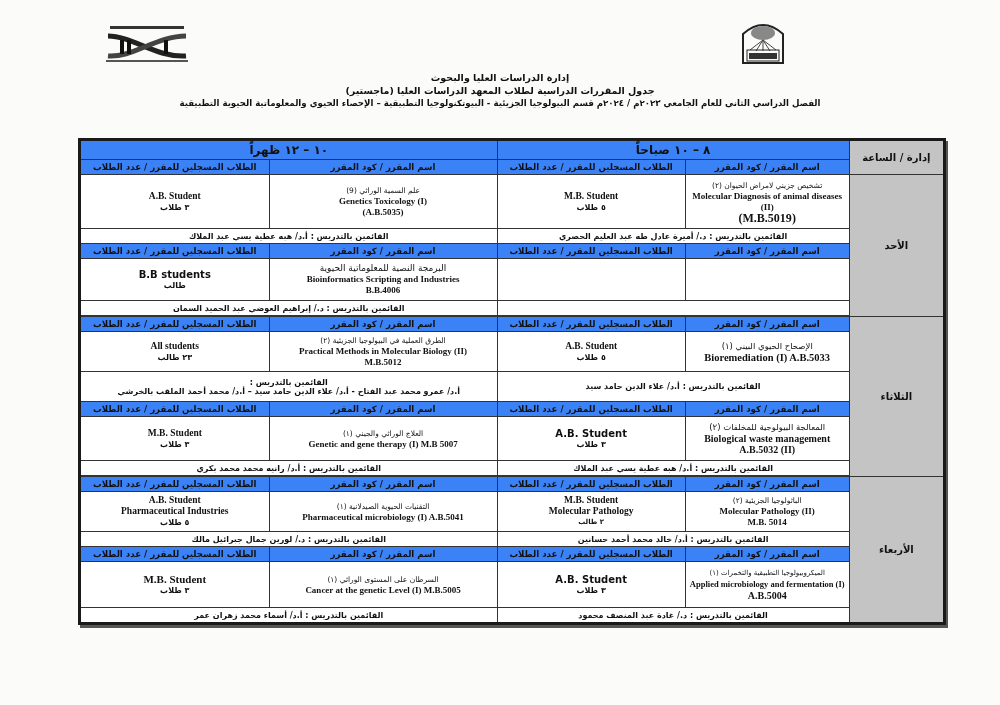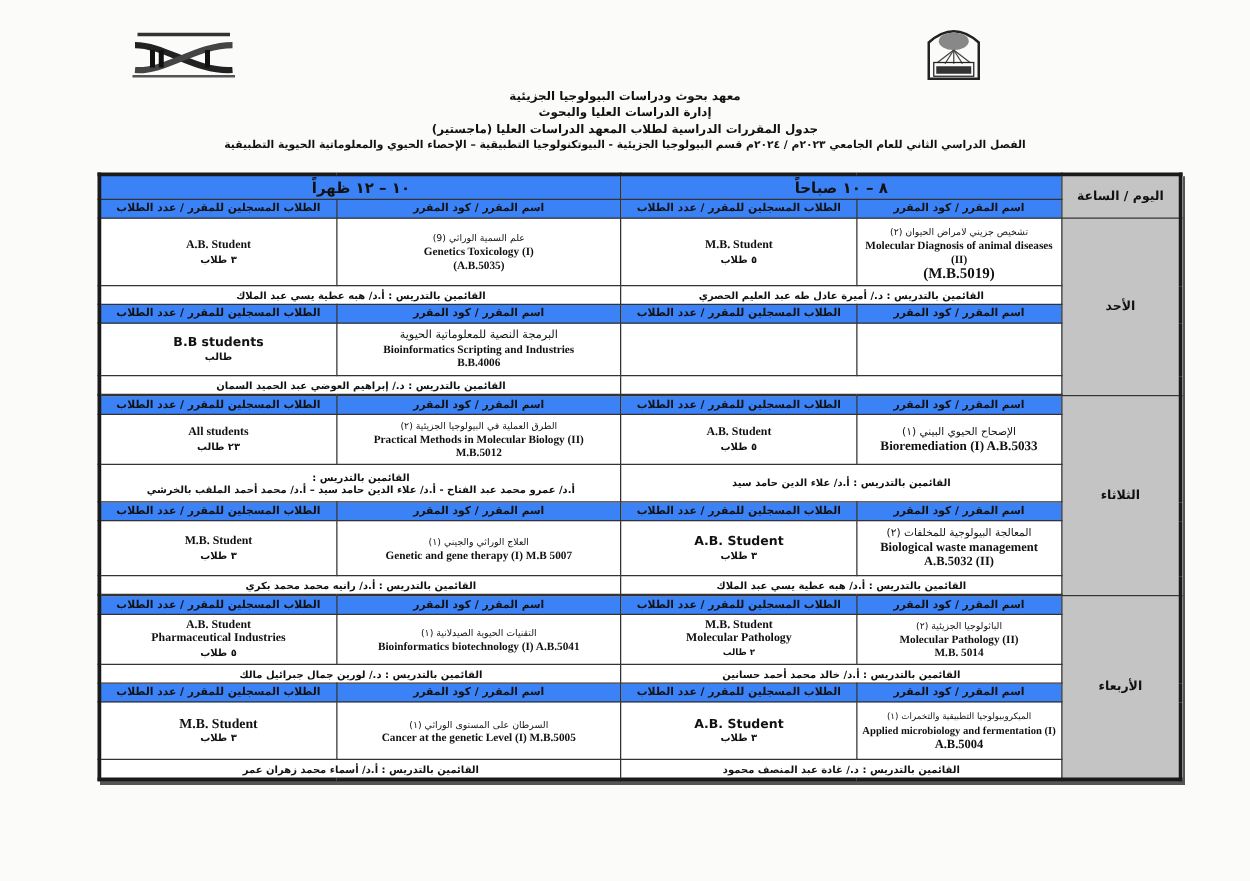--- a/index.html
+++ b/index.html
@@ -60,37 +60,36 @@
       <line x1="23" y1="20" x2="23" y2="31"></line>
         <line x1="23" y1="20" x2="30" y2="31"></line>
       <line x1="23" y1="20" x2="36" y2="30"></line>
     </g>
     <rect x="7" y="30" width="32" height="11" fill="none" stroke="#222"></rect>
     <rect x="9" y="33" width="28" height="6" fill="#333"></rect>
   </svg>
 </div>
 
 <div class="header-lines">
-  <div>معهد بحوث ودراسات البيولوجيا الجزيئية</div>
   <div>إدارة الدراسات العليا والبحوث</div>
   <div>جدول المقررات الدراسية لطلاب المعهد الدراسات العليا (ماجستير)</div>
   <div class="sem">الفصل الدراسي الثاني للعام الجامعي ٢٠٢٣م / ٢٠٢٤م  قسم البيولوجيا الجزيئية - البيوتكنولوجيا التطبيقية – الإحصاء الحيوي والمعلوماتية الحيوية التطبيقية</div>
 </div>
 
 <table class="sched">
   <colgroup>
     <col style="width:92px">
       <col style="width:165px">
       <col style="width:190px">
       <col style="width:230px">
       <col style="width:191px">
   </colgroup>
   <tbody>
       <tr>
-    <td class="day gray" rowspan="2">اليوم / الساعة</td>
+    <td class="day gray" rowspan="2">إدارة / الساعة</td>
     <td class="slot gray" colspan="2">٨ – ١٠  صباحاً</td>
     <td class="slot gray" colspan="2">١٠ – ١٢  ظهراً</td>
   </tr>
   <tr>
     <td class="sub gray">اسم المقرر / كود المقرر</td>
     <td class="sub gray">الطلاب المسجلين للمقرر / عدد الطلاب</td>
     <td class="sub gray">اسم المقرر / كود المقرر</td>
     <td class="sub gray">الطلاب المسجلين للمقرر / عدد الطلاب</td>
   </tr>
 
@@ -245,21 +244,21 @@
       <span class="en">Molecular Pathology (II)</span>
       <span class="code">M.B. 5014</span>
     </td>
     <td class="stud white">
       <span class="line">M.B. Student</span>
       <span class="line">Molecular Pathology</span>
       <span class="cnt" style="font-size:7px">٢ طالب</span>
     </td>
     <td class="course white">
       <span class="ar">التقنيات الحيوية الصيدلانية (١)</span>
-      <span class="en">Bioinformatics biotechnology (I)  A.B.5041</span>
+      <span class="en">Pharmaceutical microbiology (I)  A.B.5041</span>
     </td>
     <td class="stud white">
       <span class="line">A.B. Student</span>
       <span class="line">Pharmaceutical Industries</span>
       <span class="cnt">٥ طلاب</span>
     </td>
   </tr>
   <tr>
     <td class="teach" colspan="2">
       <span>القائمين بالتدريس :</span>

